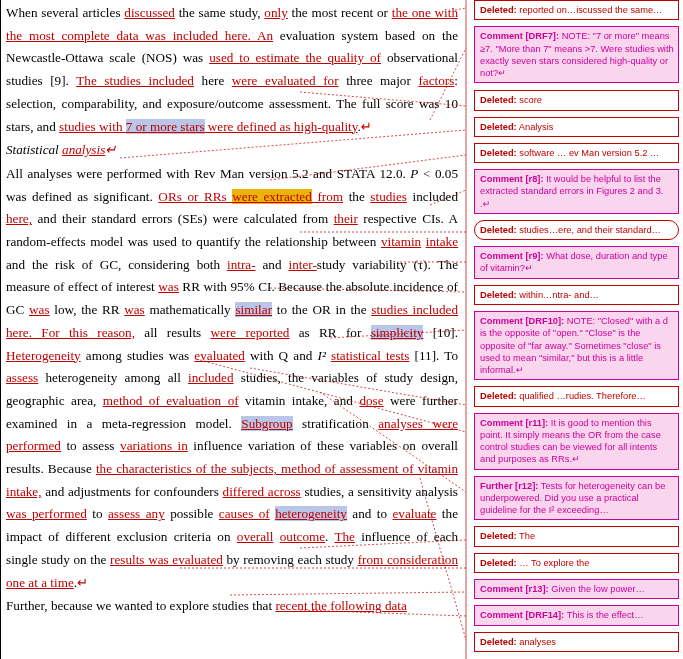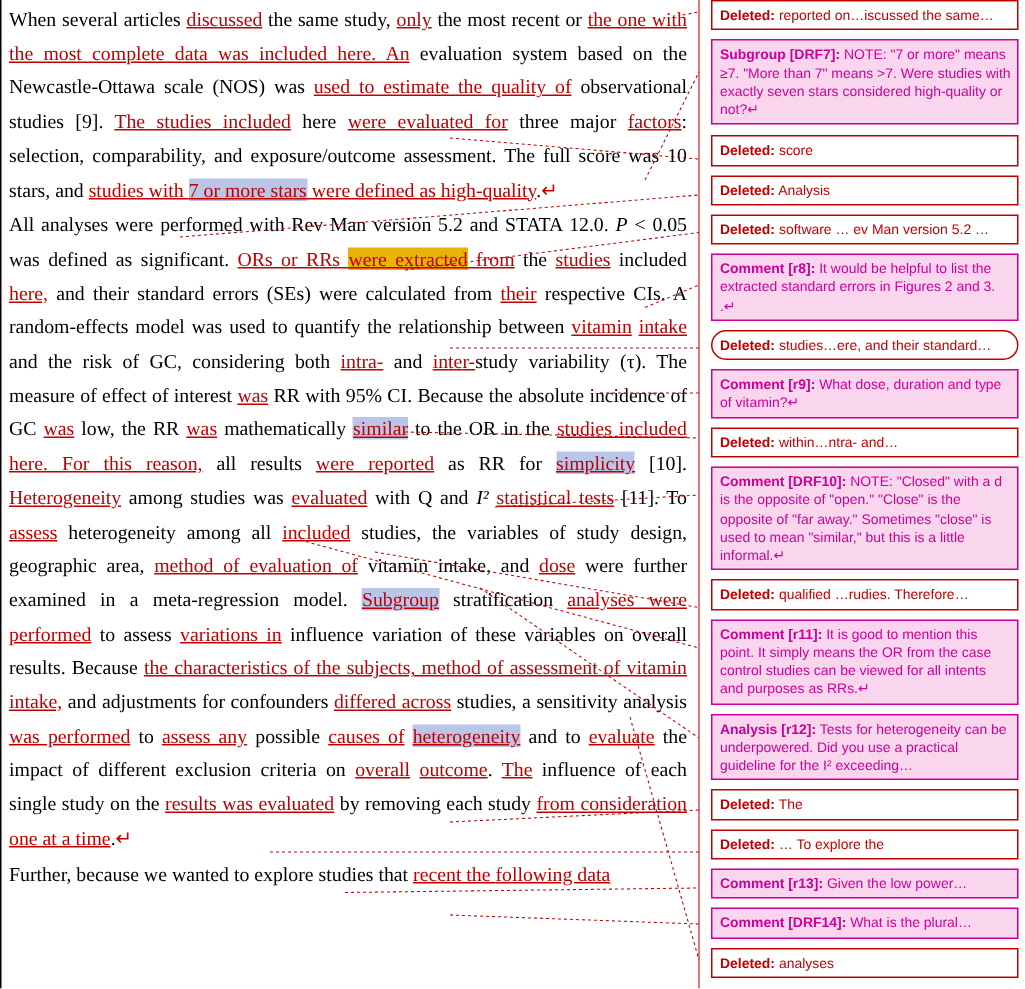--- a/index.html
+++ b/index.html
@@ -74,33 +74,34 @@
   }
 </style>
 </head>
 <body>
 
 <div class="page">
 
   <div class="doc">
     <div class="chg-bar"></div>
     <p class="para"><span>When several articles </span><span class="ins">discussed</span><span> the same study, </span><span class="ins">only</span><span> the most recent or </span><span class="ins">the one with the most complete data was included here. An</span><span> evaluation system based on the Newcastle-Ottawa scale (NOS) was </span><span class="ins">used to estimate the quality of</span><span> observational studies [9]. </span><span class="ins">The studies included</span><span> here </span><span class="ins">were evaluated for</span><span> three major </span><span class="ins">factors</span><span>: selection, comparability, and exposure/outcome assessment. The full score was 10 stars, and </span><span class="ins">studies with </span><span class="ins hl">7 or more stars</span><span class="ins"> were defined as high-quality</span><span>.</span><span class="pilcrow">↵</span></p>
+    <p class="para it"><span>Statistical </span><span class="ins">analysis</span><span class="pilcrow">↵</span></p>
     <p class="para"><span>All analyses were performed with Rev Man version 5.2 and STATA 12.0. </span><span style="font-style: italic;">P</span><span> &lt; 0.05 was defined as significant. </span><span class="ins">ORs or RRs </span><span class="ins hl2">were extracted</span><span class="ins"> from</span><span> the </span><span class="ins">studies</span><span> included </span><span class="ins">here,</span><span> and their standard errors (SEs) were calculated from </span><span class="ins">their</span><span> respective CIs. A random-effects model was used to quantify the relationship between </span><span class="ins">vitamin</span><span> </span><span class="ins">intake</span><span> and the risk of GC, considering both </span><span class="ins">intra-</span><span> and </span><span class="ins">inter-</span><span>study variability (τ). The measure of effect of interest </span><span class="ins">was</span><span> RR with 95% CI. Because the absolute incidence of GC </span><span class="ins">was</span><span> low, the RR </span><span class="ins">was</span><span> mathematically </span><span class="ins hl">similar</span><span> to the OR in the </span><span class="ins">studies included here. For this reason,</span><span> all results </span><span class="ins">were reported</span><span> as RR for </span><span class="ins hl">simplicity</span><span> [10]. </span><span class="ins">Heterogeneity</span><span> among studies was </span><span class="ins">evaluated</span><span> with Q and </span><span style="font-style: italic;">I²</span><span> </span><span class="ins">statistical tests</span><span> [11]. To </span><span class="ins">assess</span><span> heterogeneity among all </span><span class="ins">included</span><span> studies, the variables of study design, geographic area, </span><span class="ins">method of evaluation of</span><span> vitamin intake, and </span><span class="ins">dose</span><span> were further examined in a meta-regression model. </span><span class="ins hl">Subgroup</span><span> stratification </span><span class="ins">analyses were performed</span><span> to assess </span><span class="ins">variations in</span><span> influence variation of these variables on overall results. Because </span><span class="ins">the characteristics of the subjects, method of assessment of vitamin intake,</span><span> and adjustments for confounders </span><span class="ins">differed across</span><span> studies, a sensitivity analysis </span><span class="ins">was performed</span><span> to </span><span class="ins">assess any</span><span> possible </span><span class="ins">causes of</span><span> </span><span class="ins hl">heterogeneity</span><span> and to </span><span class="ins">evaluate</span><span> the impact of different exclusion criteria on </span><span class="ins">overall</span><span> </span><span class="ins">outcome</span><span>. </span><span class="ins">The</span><span> influence of each single study on the </span><span class="ins">results was evaluated</span><span> by removing each study </span><span class="ins">from consideration one at a time</span><span>.</span><span class="pilcrow">↵</span></p>
     <p class="para"><span>Further, because we wanted to explore studies that </span><span class="ins">recent the </span><span class="ins">following data</span></p>
   </div>
 
   <div class="balloons">
 
     <div class="balloon del" style="margin-top:0px;">
       <span class="lbl">Deleted:</span>
       <span class="body"> reported on…iscussed the same…</span>
     </div>
 
     <div class="balloon cmt" style="margin-top:4px;">
-      <span class="lbl">Subgroup [DRF7]:</span>
+      <span class="lbl">Comment [DRF7]:</span>
       <span class="body">NOTE: "7 or more" means ≥7. "More than 7" means &gt;7. Were studies with exactly seven stars considered high-quality or not?↵</span>
     </div>
 
     <div class="balloon del" style="margin-top:7px;">
       <span class="lbl">Deleted:</span>
       <span class="body"> score</span>
     </div>
 
     <div class="balloon del" style="margin-top:6px;">
       <span class="lbl">Deleted:</span>
@@ -141,42 +142,42 @@
       <span class="lbl">Deleted:</span>
       <span class="body"> qualified …rudies. Therefore…</span>
     </div>
 
     <div class="balloon cmt" style="margin-top:6px;">
       <span class="lbl">Comment [r11]:</span>
       <span class="body">It is good to mention this point. It simply means the OR from the case control studies can be viewed for all intents and purposes as RRs.↵</span>
     </div>
 
     <div class="balloon cmt" style="margin-top:5px;">
-      <span class="lbl">Analysis [r12]:</span>
+      <span class="lbl">Further [r12]:</span>
       <span class="body">Tests for heterogeneity can be underpowered. Did you use a practical guideline for the I² exceeding…</span>
     </div>
 
     <div class="balloon del" style="margin-top:6px;">
       <span class="lbl">Deleted:</span>
       <span class="body"> The</span>
     </div>
 
     <div class="balloon del" style="margin-top:6px;">
       <span class="lbl">Deleted:</span>
       <span class="body"> … To explore the</span>
     </div>
 
     <div class="balloon cmt" style="margin-top:6px;">
       <span class="lbl">Comment [r13]:</span>
       <span class="body">Given the low power…</span>
     </div>
 
     <div class="balloon cmt" style="margin-top:4px;">
       <span class="lbl">Comment [DRF14]:</span>
-      <span class="body">What is the plural…</span>
+      <span class="body">This is the effect…</span>
     </div>
 
     <div class="balloon del" style="margin-top:4px;">
       <span class="lbl">Deleted:</span>
       <span class="body"> analyses</span>
     </div>
 
   </div>
 
   <svg class="connectors" viewBox="0 0 683 659">

